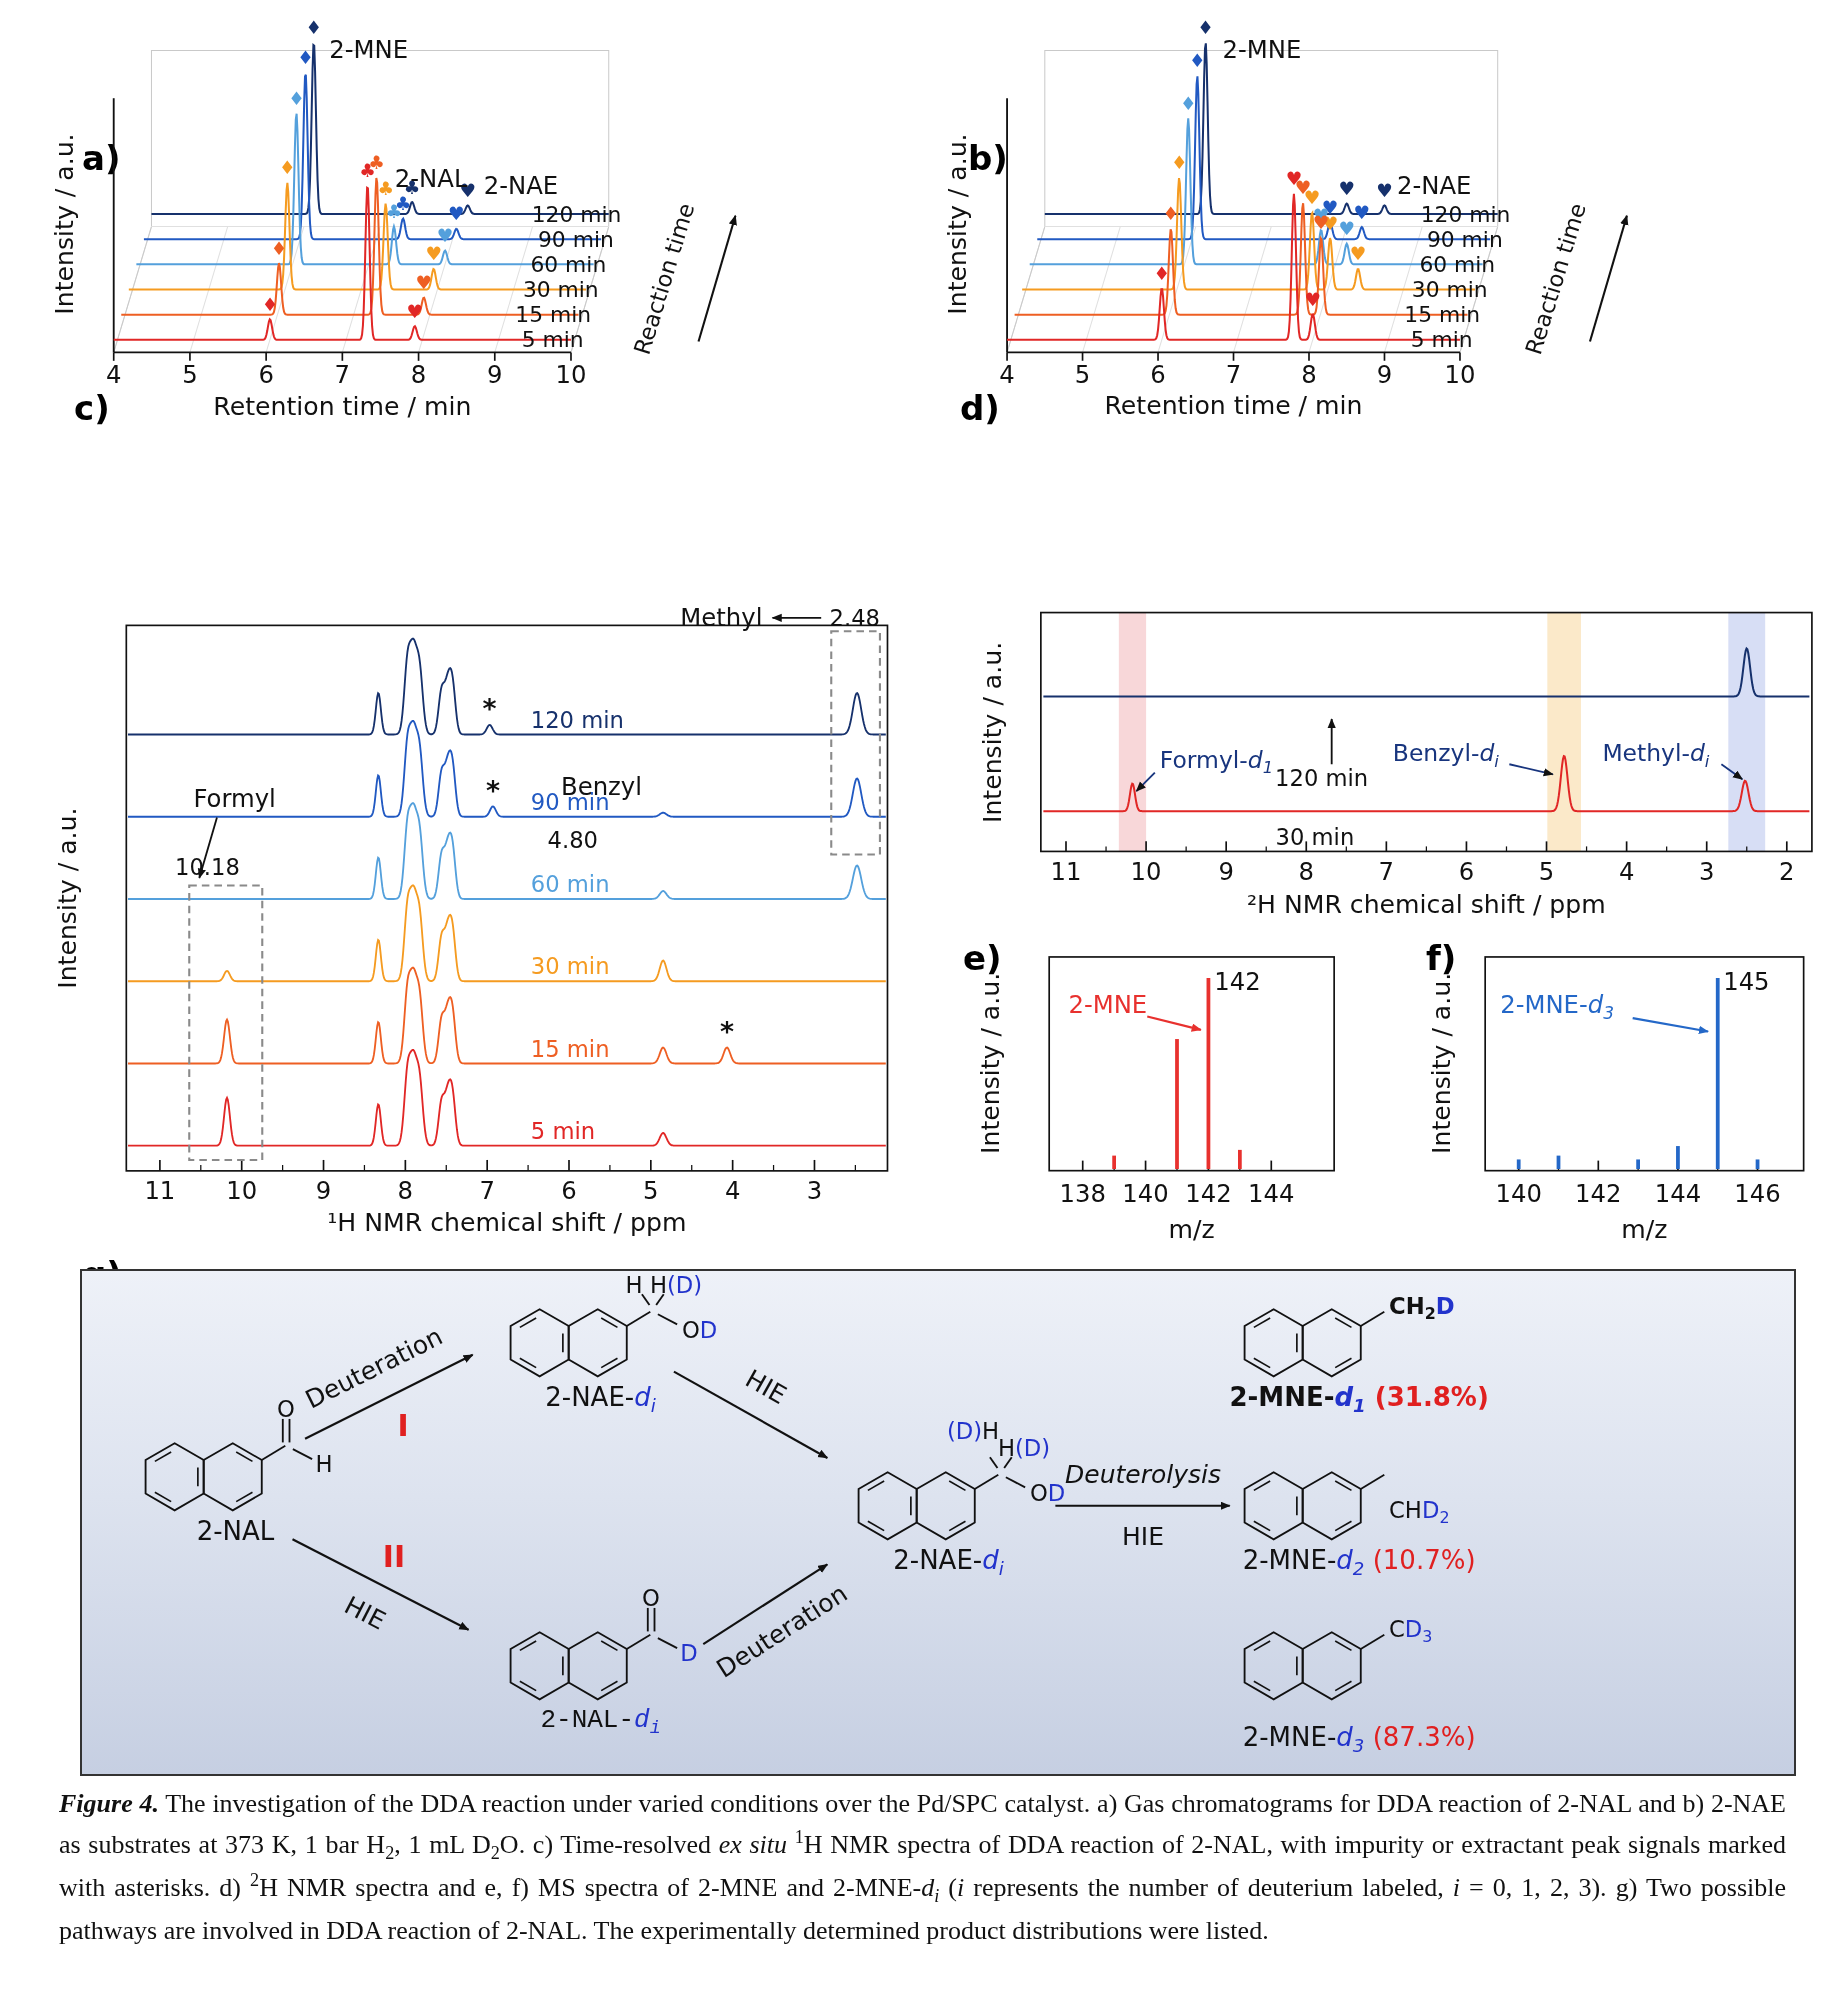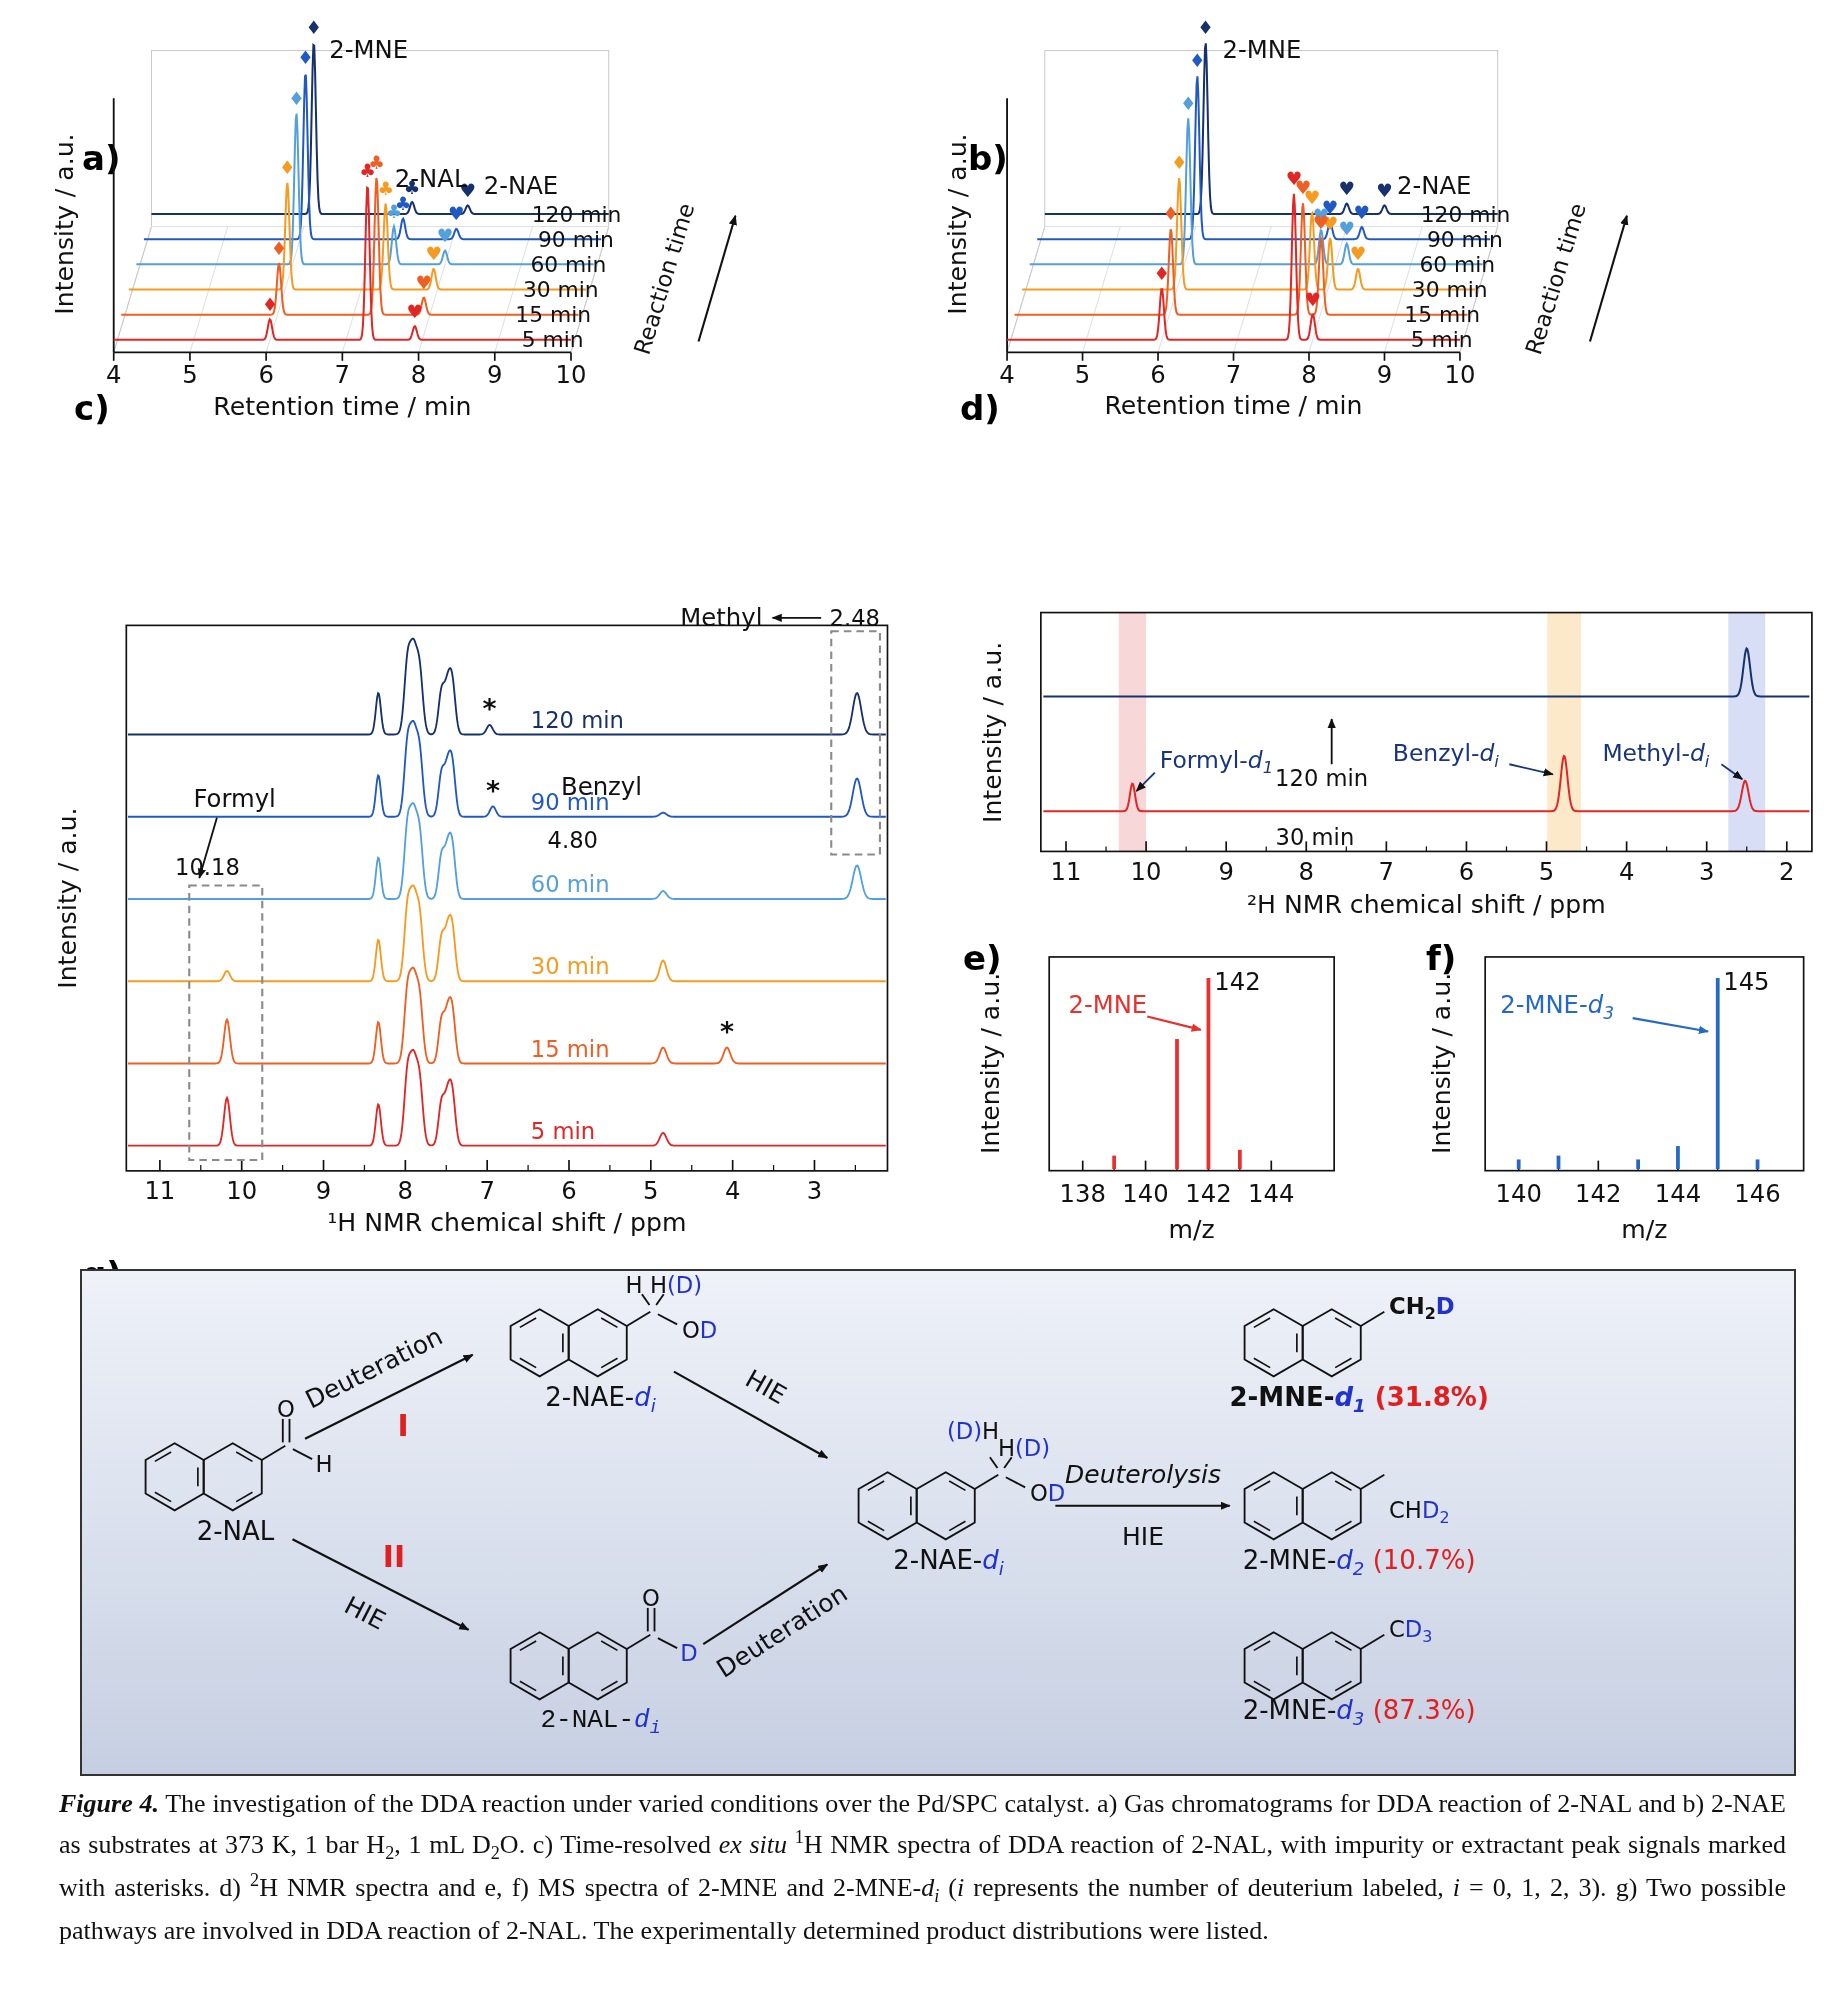--- a/index.html
+++ b/index.html
@@ -474,21 +474,21 @@
         <polygon points="58,55 92.64,75 92.64,115 58,135 23.36,115 23.36,75" stroke="#111" stroke-width="2.2" fill="none"></polygon>
         <polygon points="127.28,55 161.92000000000002,75 161.92000000000002,115 127.28,135 92.64,115 92.64,75" stroke="#111" stroke-width="2.2" fill="none"></polygon>
         <line x1="34.4448" y1="76.6" x2="53.8432" y2="65.4" stroke="#111" stroke-width="2" fill="none"></line>
         <line x1="53.8432" y1="124.6" x2="34.4448" y2="113.4" stroke="#111" stroke-width="2" fill="none"></line>
         <line x1="85.712" y1="83.8" x2="85.712" y2="106.2" stroke="#111" stroke-width="2" fill="none"></line>
         <line x1="131.4368" y1="65.4" x2="150.83520000000001" y2="76.6" stroke="#111" stroke-width="2" fill="none"></line>
         <line x1="150.83520000000001" y1="113.4" x2="131.4368" y2="124.6" stroke="#111" stroke-width="2" fill="none"></line>
         <line x1="161.92000000000002" y1="75" x2="190" y2="58" stroke="#111" stroke-width="2.2" fill="none"></line>
       </svg>
       <div class="atom anchor-left" style="left: 164px; top: 45px;">C<span class="chem-blue">D</span><sub style="font-size:70%" class="chem-blue">3</sub></div>
-      <div class="mol-label" style="left: -8.4px; top: 109px; width: 285px;">2-MNE-<i class="chem-d">d</i><sub class="chem-d" style="font-size:70%"><i>3</i></sub> <span class="pct">(87.3%)</span></div>
+      <div class="mol-label" style="left: -8.4px; top: 136px; width: 285px;">2-MNE-<i class="chem-d">d</i><sub class="chem-d" style="font-size:70%"><i>3</i></sub> <span class="pct">(87.3%)</span></div>
     </div>
     <div class="arrow-label" style="left: 292px; top: 97px; transform: translate(-50%, -50%) rotate(-26.5651deg);">Deuteration</div>
     <div class="numeral" style="left: 321px; top: 154px; transform: translate(-50%, -50%) rotate(0deg);">I</div>
     <div class="arrow-label" style="left: 283px; top: 342px; transform: translate(-50%, -50%) rotate(27.2161deg);">HIE</div>
     <div class="numeral" style="left: 312px; top: 285px; transform: translate(-50%, -50%) rotate(0deg);">II</div>
     <div class="arrow-label" style="left: 684px; top: 116px; transform: translate(-50%, -50%) rotate(29.3726deg);">HIE</div>
     <div class="arrow-label" style="left: 700px; top: 360px; transform: translate(-50%, -50%) rotate(-32.6961deg);">Deuteration</div>
     <div class="arrow-label" style="left: 1061px; top: 203px; transform: translate(-50%, -50%) rotate(0deg); font-style: italic;">Deuterolysis</div>
     <div class="arrow-label" style="left: 1061px; top: 265px; transform: translate(-50%, -50%) rotate(0deg);">HIE</div>
   </div>

